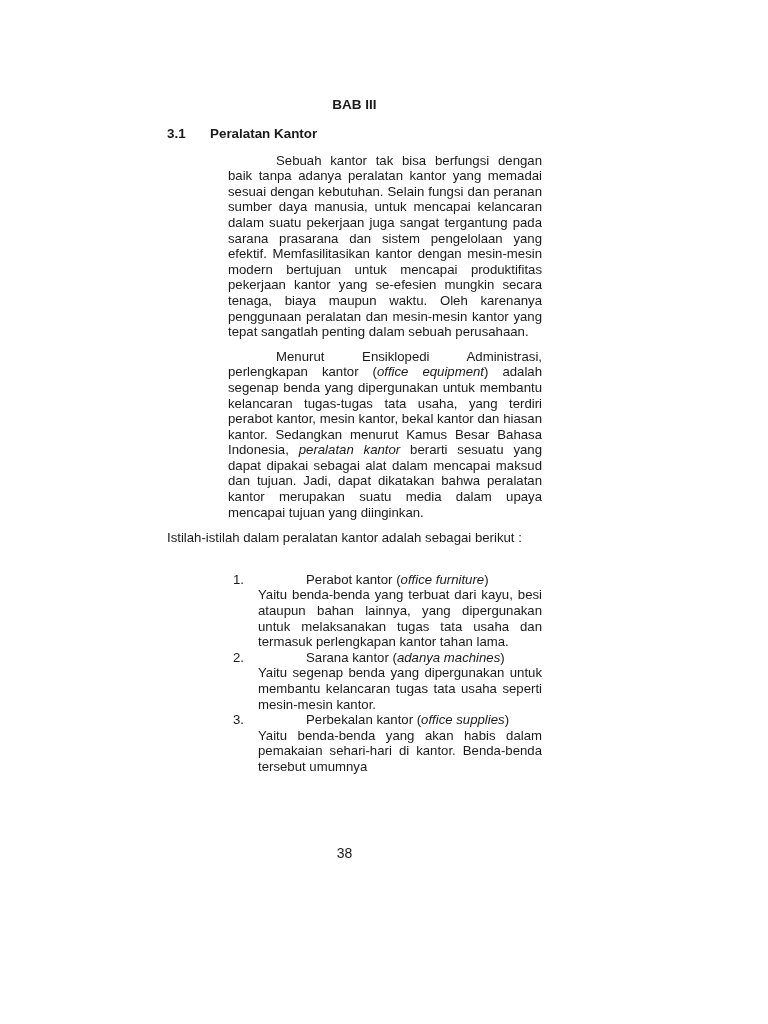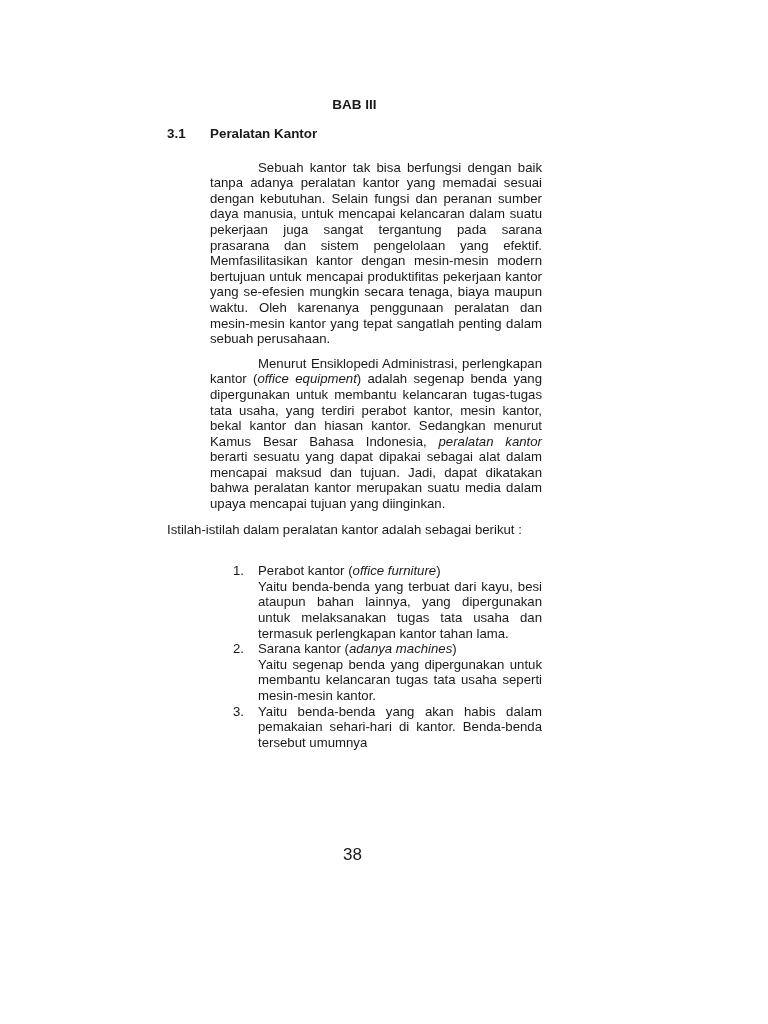--- a/index.html
+++ b/index.html
@@ -29,46 +29,46 @@
   .content {
     margin-left: 167px;
     margin-right: 147px;
     font-size: 13.2px;
     line-height: 15.6px;
   }
   .section-heading {
     display: flex;
     font-weight: bold;
     font-size: 13.4px;
-    margin-bottom: 18px;
+    margin-bottom: 11px;
   }
   .section-number { width: 43px; flex: 0 0 43px; }
-  .body-block { margin-left: 43px; }
+  .body-block { margin-left: 61px; }
   .para {
     text-align: justify;
     text-indent: 48px;
     margin-bottom: 9px;
   }
   .para:last-of-type { margin-bottom: 0; }
   .list-intro {
     margin-top: 10px;
     margin-bottom: 26px;
   }
   .num-list { margin-left: 66px; }
   .list-item { display: flex; }
   .item-number { flex: 0 0 25px; width: 25px; }
   .item-text { flex: 1; text-align: justify; }
-  .item-title { text-align: left; }
+  .item-title { text-align: left; margin-left: 48px; }
   .page-number {
     position: absolute;
     top: 845px;
-    left: 8px;
+    left: 0;
     width: 100%;
     text-align: center;
-    font-size: 17px;
+    font-size: 14px;
   }
   i { font-style: italic; }
 </style>
 </head>
 <body>
 
 <div class="page">
 
   <div class="doc-title">BAB III</div>
 
@@ -100,20 +100,21 @@
         <span class="item-number">2.</span>
         <div class="item-text">
           <div class="item-title"><span>Sarana kantor (</span><i>adanya machines</i><span>)</span></div>
           <div class="item-body">Yaitu segenap benda yang dipergunakan untuk membantu kelancaran tugas tata usaha seperti mesin-mesin kantor.</div>
         </div>
       </div>
 
       <div class="list-item">
         <span class="item-number">3.</span>
         <div class="item-text">
+          <div class="item-title"><span>Perbekalan kantor (</span><i>office supplies</i><span>)</span></div>
           <div class="item-body">Yaitu benda-benda yang akan habis dalam pemakaian sehari-hari di kantor. Benda-benda tersebut umumnya</div>
         </div>
       </div>
 
     </div>
 
   </div>
 
   <div class="page-number">38</div>
 

